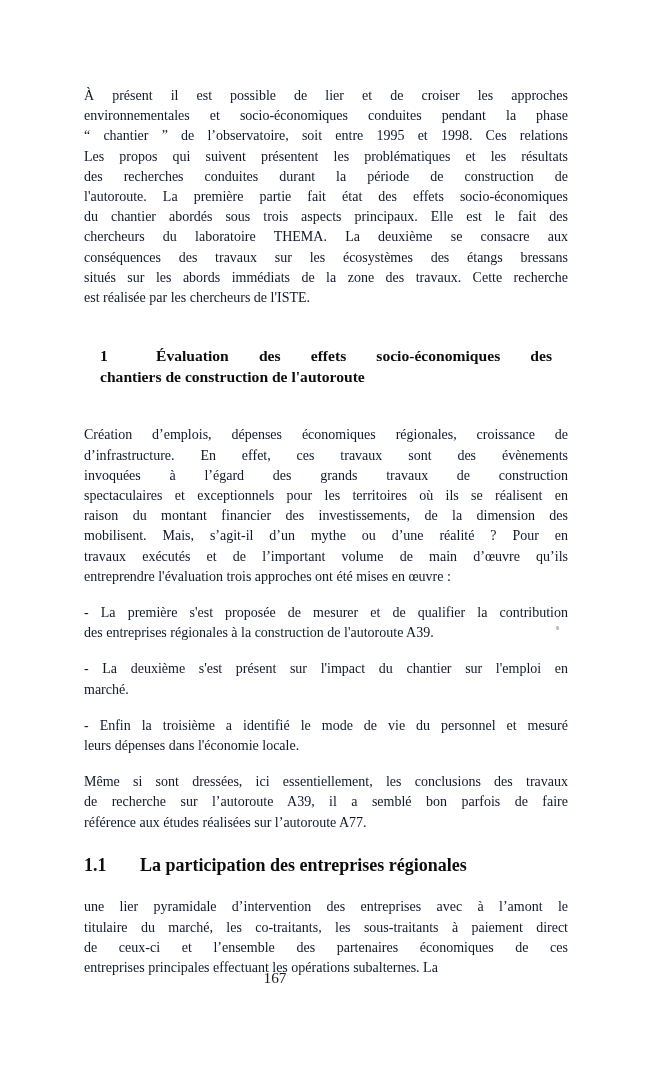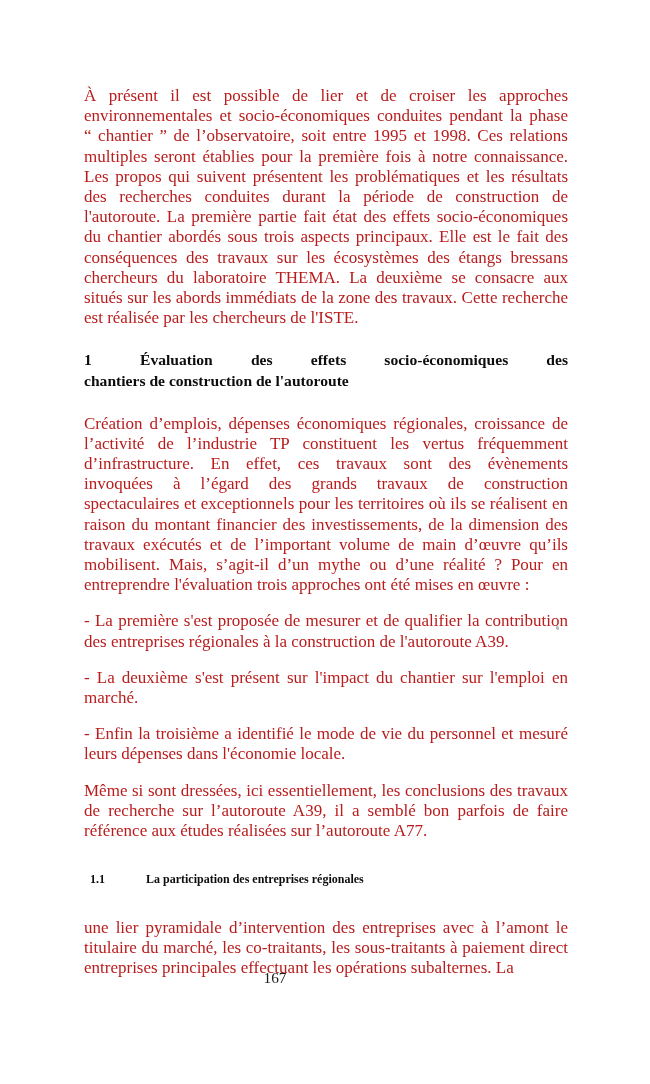--- a/index.html
+++ b/index.html
@@ -17,49 +17,49 @@
     color: #141414;
   }
   .content {
     position: absolute;
     left: 84px;
     top: 86px;
     width: 484px;
   }
   p.body-par {
     margin: 0 0 0 0;
-    font-size: 17px;
+    font-size: 14px;
     line-height: 20.2px;
     text-align: justify;
     text-justify: inter-word;
-    color: #b91c1c;
+    color: #0f172a;
     -webkit-font-smoothing: none;
   }
   .para-block { margin-bottom: 0px; }
 
   
   .sp-22 { height: 22px; }
   .sp-16 { height: 16px; }
 
   h2.sec-heading {
-    margin: 0;
+    margin: 16px;
     font-size: 15.6px;
     line-height: 20.6px;
     font-weight: bold;
     text-align: justify;
     text-justify: inter-word;
     color: #0d0d0d;
   }
   h2.sec-heading .num {
     display: inline-block;
     width: 56px;
   }
   h3.sub-heading {
-    margin: 6px;
-    font-size: 12px;
+    margin: 0;
+    font-size: 18px;
     line-height: 20.6px;
     font-weight: bold;
     color: #0d0d0d;
   }
   h3.sub-heading .num {
     display: inline-block;
     width: 56px;
   }
   
   .just-lines { text-align: justify; }
@@ -99,51 +99,49 @@
 
 <div class="page">
 
   <div class="content">
 
     <div class="para-block">
       <p class="body-par just-lines">
         <span class="line">À présent il est possible de lier et de croiser les approches</span>
         <span class="line">environnementales et socio-économiques conduites pendant la phase</span>
         <span class="line">“ chantier ” de l’observatoire, soit entre 1995 et 1998. Ces relations</span>
-        <span class="line">multiples seront établies pour la première fois à notre connaissance.</span>
         <span class="line">Les propos qui suivent présentent les problématiques et les résultats</span>
         <span class="line">des recherches conduites durant la période de construction de</span>
         <span class="line">l'autoroute. La première partie fait état des effets socio-économiques</span>
         <span class="line">du chantier abordés sous trois aspects principaux. Elle est le fait des</span>
+        <span class="line">chercheurs du laboratoire THEMA. La deuxième se consacre aux</span>
         <span class="line">conséquences des travaux sur les écosystèmes des étangs bressans</span>
-        <span class="line">chercheurs du laboratoire THEMA. La deuxième se consacre aux</span>
         <span class="line">situés sur les abords immédiats de la zone des travaux. Cette recherche</span>
         <span class="line last">est réalisée par les chercheurs de l'ISTE.</span>
       </p>
     </div>
 
     <div class="sp-22"></div>
 
     <h2 class="sec-heading just-lines">
       <span class="line"><span class="num">1</span><span>Évaluation des effets socio-économiques des</span></span>
       <span class="line last">chantiers de construction de l'autoroute</span>
     </h2>
 
     <div class="sp-22"></div>
 
     <div class="para-block">
       <p class="body-par just-lines">
         <span class="line">Création d’emplois, dépenses économiques régionales, croissance de</span>
-        <span class="line">l’activité de l’industrie TP constituent les vertus fréquemment</span>
         <span class="line">d’infrastructure. En effet, ces travaux sont des évènements</span>
         <span class="line">invoquées à l’égard des grands travaux de construction</span>
         <span class="line">spectaculaires et exceptionnels pour les territoires où ils se réalisent en</span>
         <span class="line">raison du montant financier des investissements, de la dimension des</span>
+        <span class="line">mobilisent. Mais, s’agit-il d’un mythe ou d’une réalité ? Pour en</span>
         <span class="line">travaux exécutés et de l’important volume de main d’œuvre qu’ils</span>
-        <span class="line">mobilisent. Mais, s’agit-il d’un mythe ou d’une réalité ? Pour en</span>
         <span class="line last">entreprendre l'évaluation trois approches ont été mises en œuvre :</span>
       </p>
     </div>
 
     <div class="sp-16"></div>
 
     <div class="para-block">
       <p class="body-par just-lines">
         <span class="line">- La première s'est proposée de mesurer et de qualifier la contribution</span>
         <span class="line last">des entreprises régionales à la construction de l'autoroute A39.</span>
@@ -183,20 +181,21 @@
     <h3 class="sub-heading">
       <span class="num">1.1</span><span>La participation des entreprises régionales</span>
     </h3>
 
     <div class="sp-22"></div>
 
     <div class="para-block">
       <p class="body-par just-lines">
         <span class="line">une lier pyramidale d’intervention des entreprises avec à l’amont le</span>
         <span class="line">titulaire du marché, les co-traitants, les sous-traitants à paiement direct</span>
+        <span class="line">de ceux-ci et l’ensemble des partenaires économiques de ces</span>
         <span class="line last">entreprises principales effectuant les opérations subalternes. La</span>
       </p>
     </div>
 
   </div>
 
   <div class="speck"></div>
 
   <div class="page-number">167</div>
 

